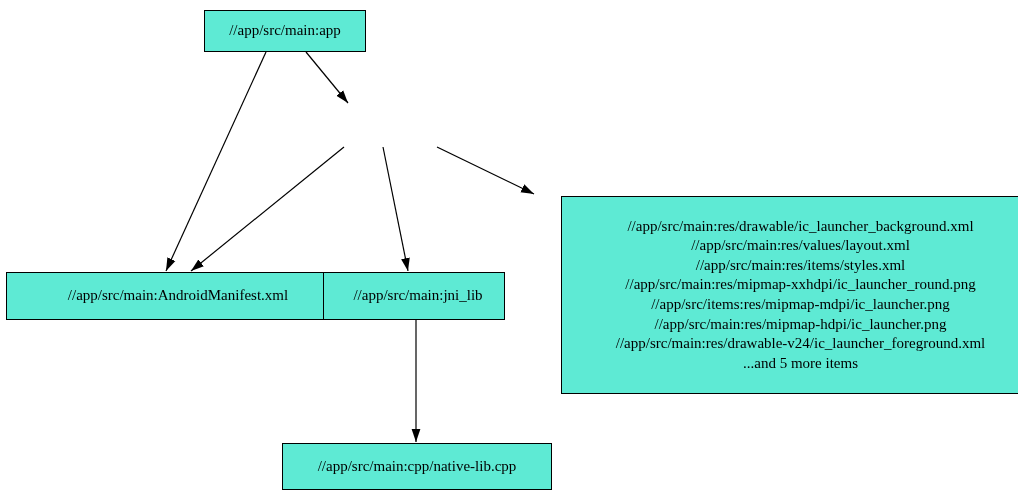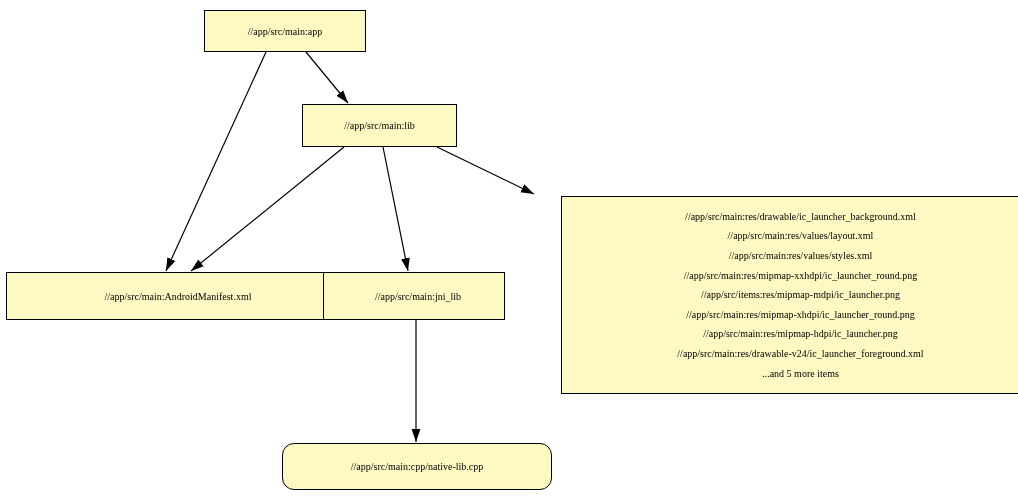--- a/index.html
+++ b/index.html
@@ -20,26 +20,26 @@
     position: absolute;
     left: 0;
     top: 0;
     width: 1018px;
     height: 496px;
   }
   .node {
     position: absolute;
     box-sizing: border-box;
     border: 1px solid #000000;
-    background: #fef9c3;
+    background: #5eead4;
     display: flex;
     align-items: center;
     justify-content: center;
     text-align: right;
-    font-size: 10px;
+    font-size: 15px;
     line-height: 1.3;
     white-space: nowrap;
   }
   .node.multiline {
     flex-direction: column;
     justify-content: center;
     line-height: 19.6px;
     padding: 2px 4px;
   }
   .node.multiline span {
@@ -67,41 +67,37 @@
     <line class="edge-line" x1="344" y1="147" x2="191" y2="271" marker-end="url(#arrow)"></line>
     <line class="edge-line" x1="383" y1="147" x2="408" y2="271" marker-end="url(#arrow)"></line>
     <line class="edge-line" x1="437" y1="147" x2="534" y2="194" marker-end="url(#arrow)"></line>
     <line class="edge-line" x1="416" y1="320" x2="416" y2="442" marker-end="url(#arrow)"></line>
   </svg>
 
   <div class="node" style="left:204px; top:10px; width:162px; height:42px;">
     <span>//app/src/main:app</span>
   </div>
 
-  <div class="node" style="left:302px; top:104px; width:155px; height:43px;">
-    <span>//app/src/main:lib</span>
-  </div>
 
   <div class="node" style="left:6px; top:272px; width:344px; height:48px;">
     <span>//app/src/main:AndroidManifest.xml</span>
   </div>
 
   <div class="node" style="left:323px; top:272px; width:182px; height:48px;padding-left:8px;">
     <span>//app/src/main:jni_lib</span>
   </div>
 
   <div class="node multiline" style="left:561px; top:196px; width:479px; height:198px;">
     <span>//app/src/main:res/drawable/ic_launcher_background.xml</span>
     <span>//app/src/main:res/values/layout.xml</span>
-    <span>//app/src/main:res/values/styles.xml</span>
+    <span>//app/src/main:res/items/styles.xml</span>
     <span>//app/src/main:res/mipmap-xxhdpi/ic_launcher_round.png</span>
     <span>//app/src/items:res/mipmap-mdpi/ic_launcher.png</span>
-    <span>//app/src/main:res/mipmap-xhdpi/ic_launcher_round.png</span>
     <span>//app/src/main:res/mipmap-hdpi/ic_launcher.png</span>
     <span>//app/src/main:res/drawable-v24/ic_launcher_foreground.xml</span>
     <span>...and 5 more items</span>
   </div>
 
-  <div class="node" style="left:282px; top:443px; width:270px; height:47px;border-radius:12px;">
+  <div class="node" style="left:282px; top:443px; width:270px; height:47px;">
     <span>//app/src/main:cpp/native-lib.cpp</span>
   </div>
 
 </div>
 
 </body></html>

